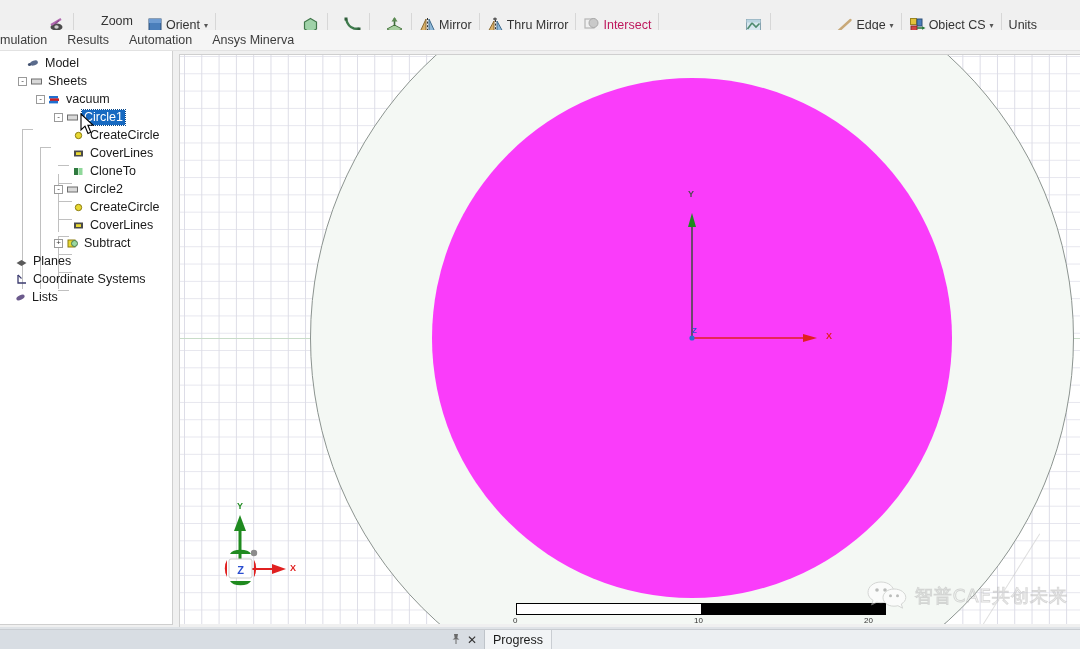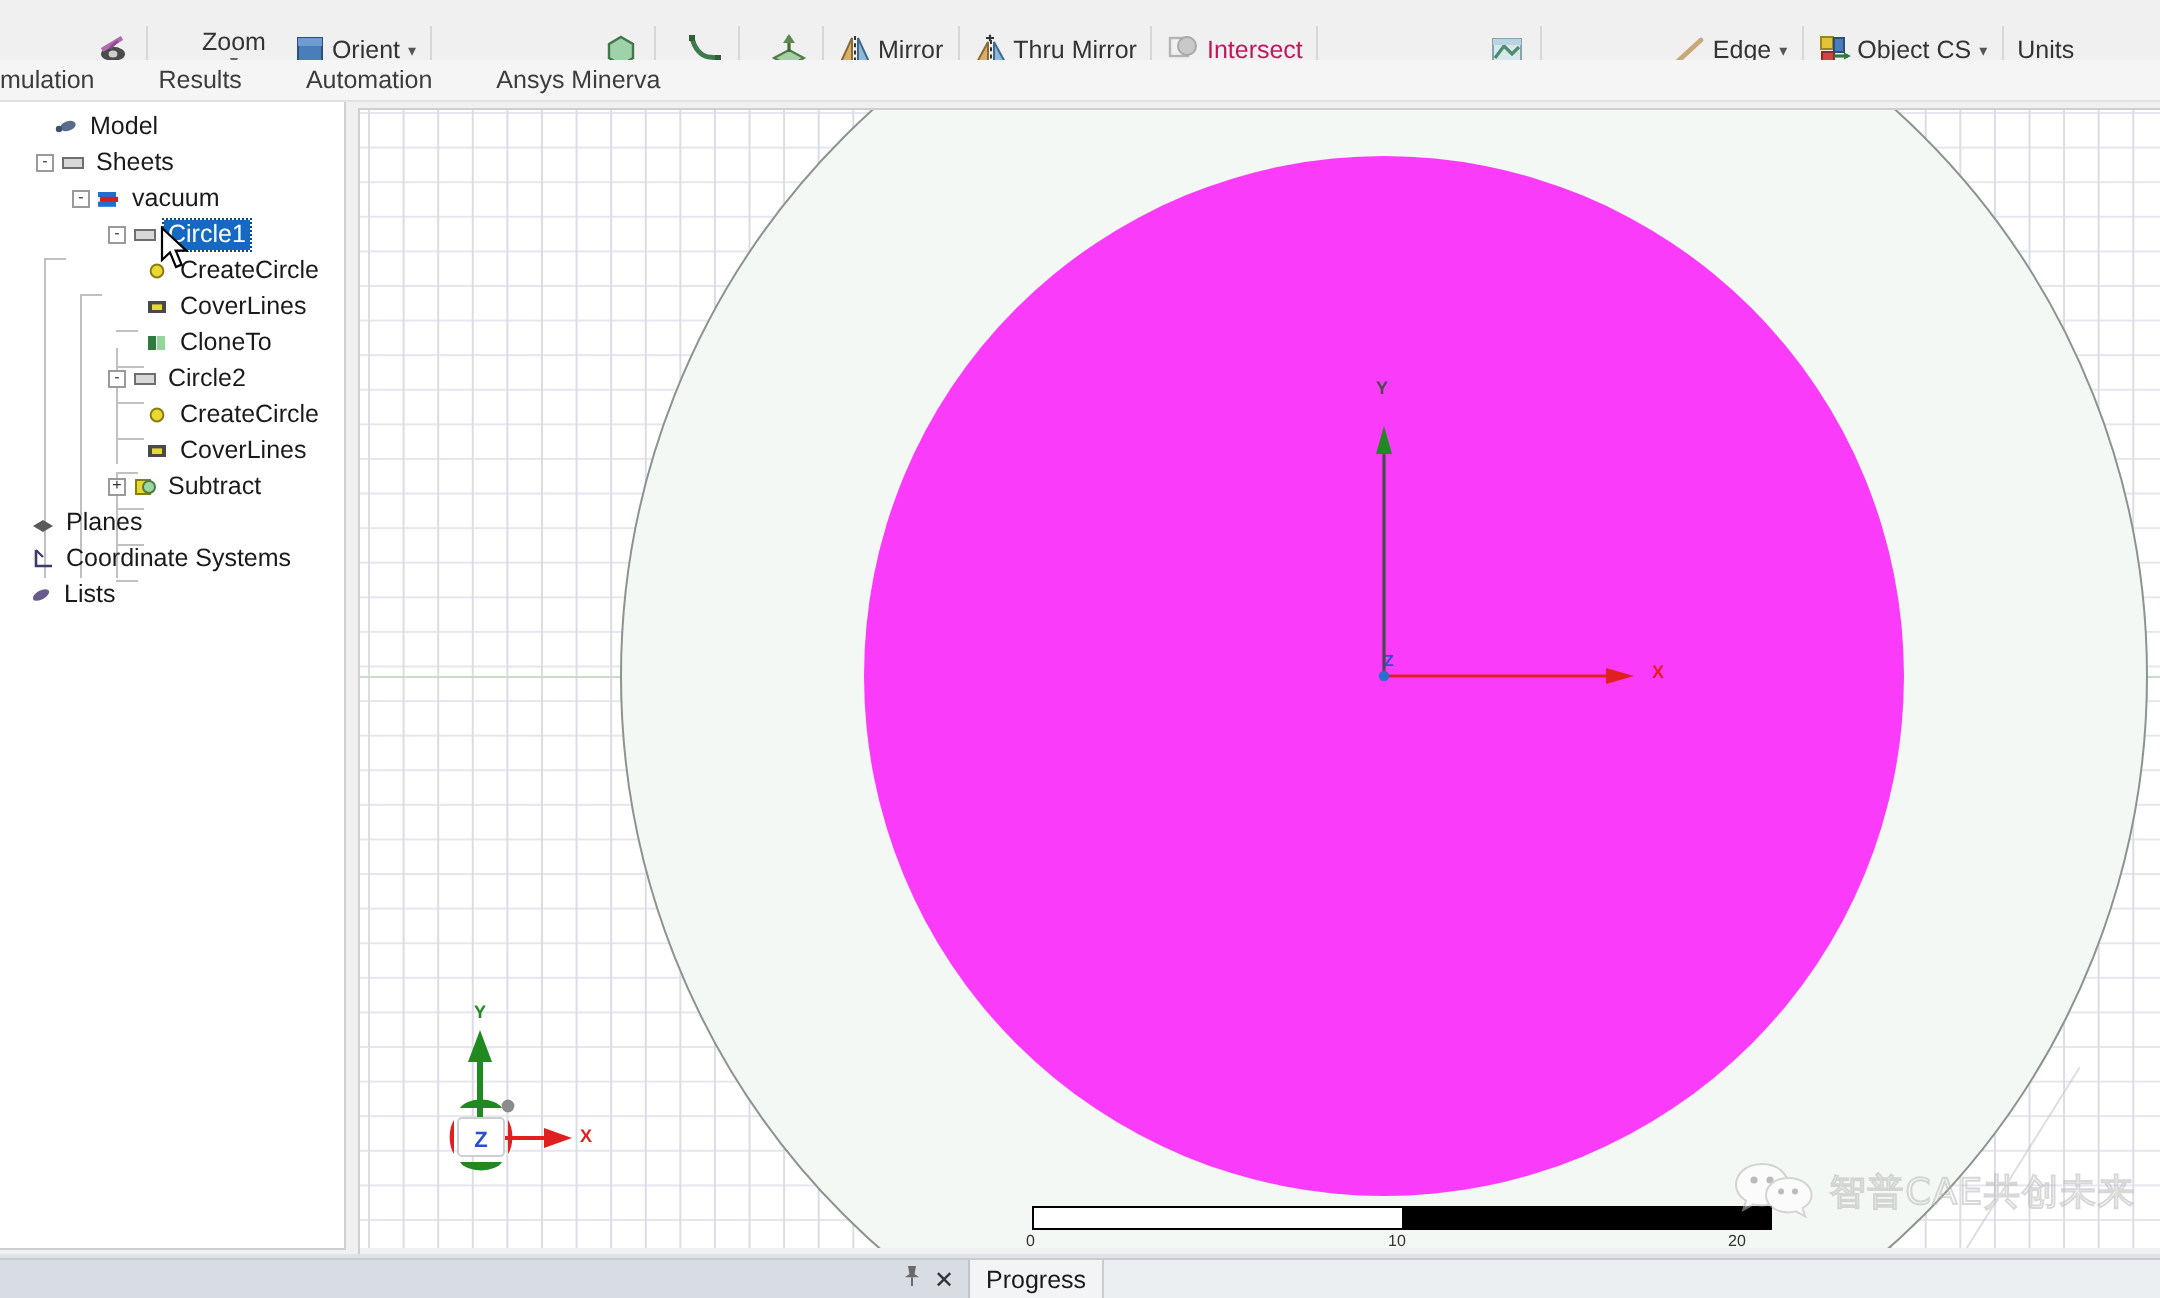--- a/index.html
+++ b/index.html
@@ -33,21 +33,21 @@
   }
   .rb-label-stack .txt { font-size: 12.5px; color: #333; }
   .rb-caret { font-size: 8px; color: #555; margin-left: 1px; }
   .rb-arrow-dn { font-size: 7px; color: #666; margin-top: 1px; }
   .ico { display: inline-block; vertical-align: middle; line-height: 0; }
 
   
   .menubar {
     position: absolute; left: 0; top: 30px; width: 1080px; height: 21px;
     background: #f5f5f5;
-    display: flex; align-items: center; gap: 12px;
+    display: flex; align-items: center; gap: 0;
     border-bottom: 1px solid #e2e2e2;
   }
   .menu-item {
     font-size: 12.5px; color: #3c3c3c; padding: 0 10px; height: 21px;
     display: flex; align-items: center; cursor: default; white-space: nowrap;
   }
   .menu-item:first-child { padding-left: 0; }
 
   
   .treepanel {

